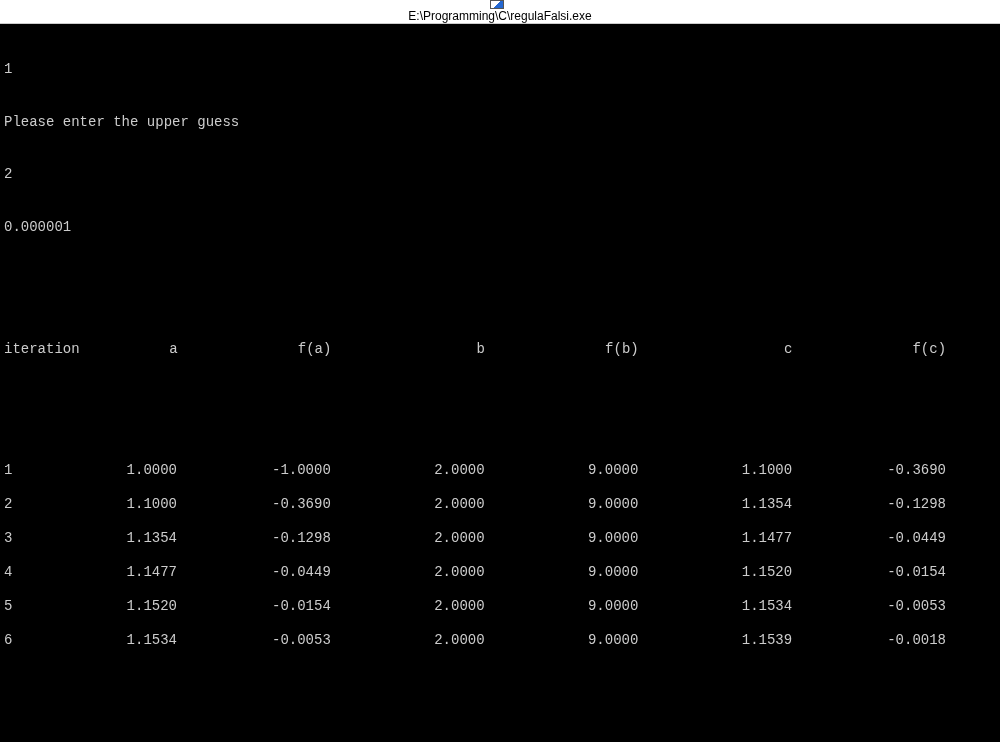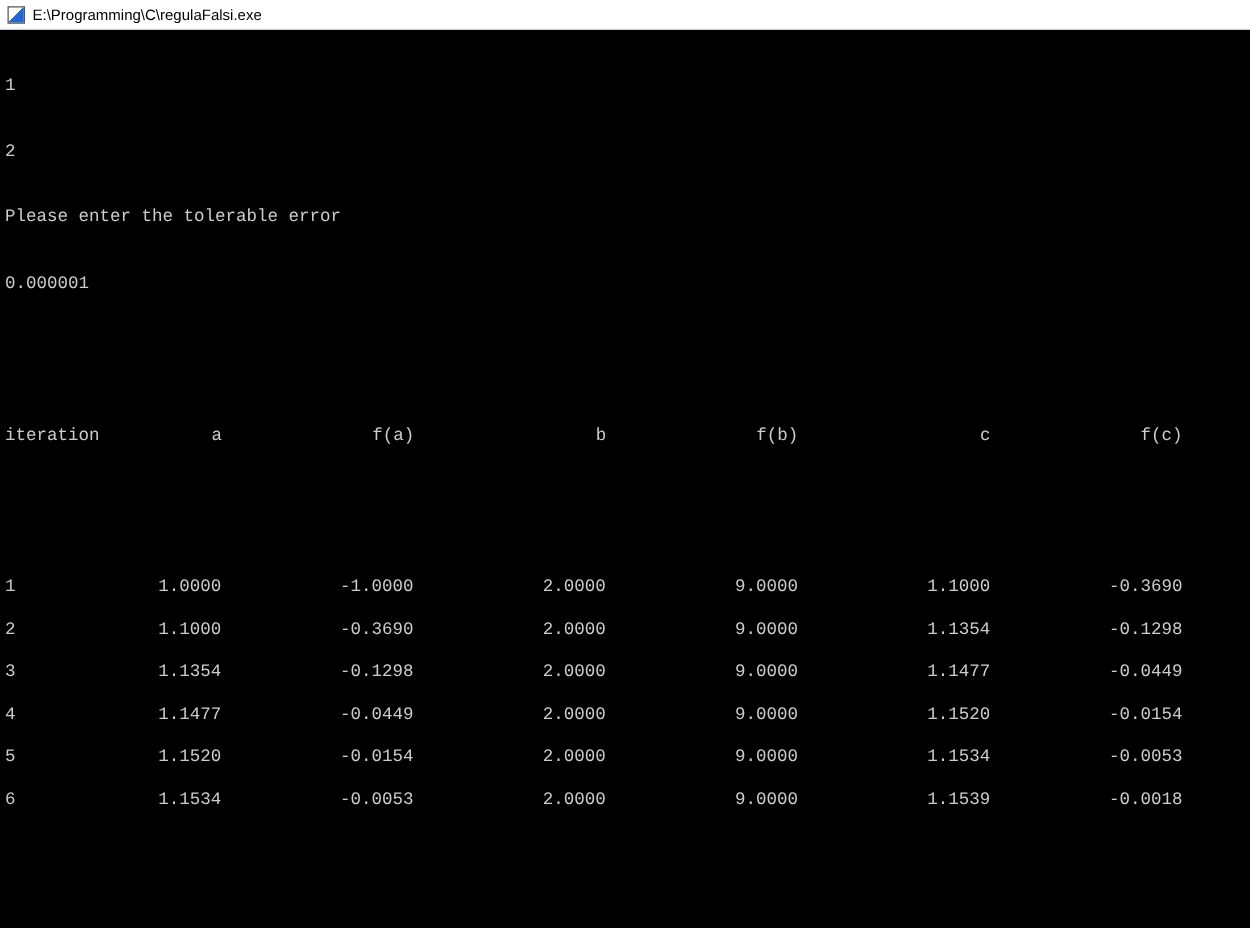--- a/index.html
+++ b/index.html
@@ -15,20 +15,21 @@
       font-size: 14px;
       overflow: hidden;
     }
     .titlebar {
       background: #fff;
       height: 24px;
       display: flex;
       align-items: center;
       padding: 0 6px;
       border-bottom: 1px solid #ccc;
+      flex-direction: column;
     }
     .titlebar-icon {
       width: 14px;
       height: 14px;
       margin-right: 6px;
       display: inline-block;
       border: 1px solid #555;
       background: linear-gradient(135deg, #fff 48%, #2467d1 48%);
     }
     .titlebar-text {
@@ -75,22 +76,22 @@
 </head>
 <body>
 
 <div class="titlebar">
   <span class="titlebar-icon"></span>
   <span class="titlebar-text">E:\Programming\C\regulaFalsi.exe</span>
 </div>
 
 <div class="console">
   <span class="prompt-line">1</span>
+  <span class="prompt-line">Please enter the upper guess</span>
   <span class="prompt-line">2</span>
-  <span class="prompt-line">Please enter the tolerable error</span>
   <span class="prompt-line">0.000001</span>
   <div class="blank-line"></div>
 
   <div class="table-header">
     <span class="col-iter">iteration</span>
     <span class="col">a</span>
     <span class="col">f(a)</span>
     <span class="col">b</span>
     <span class="col">f(b)</span>
     <span class="col">c</span>

